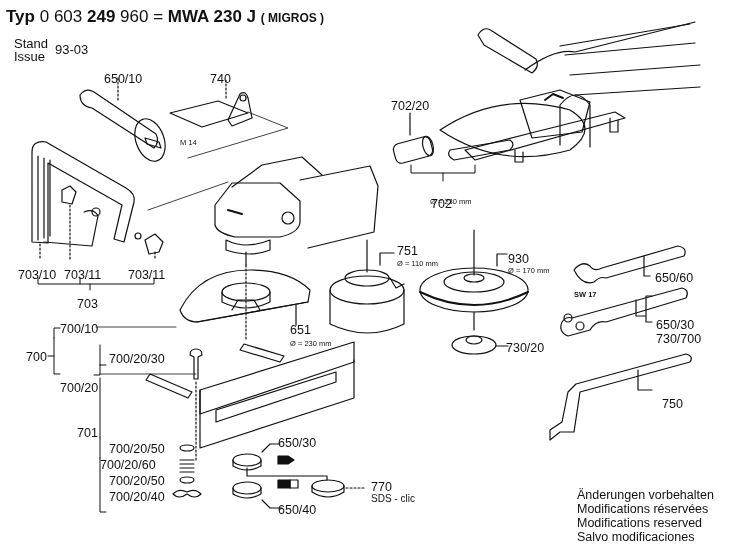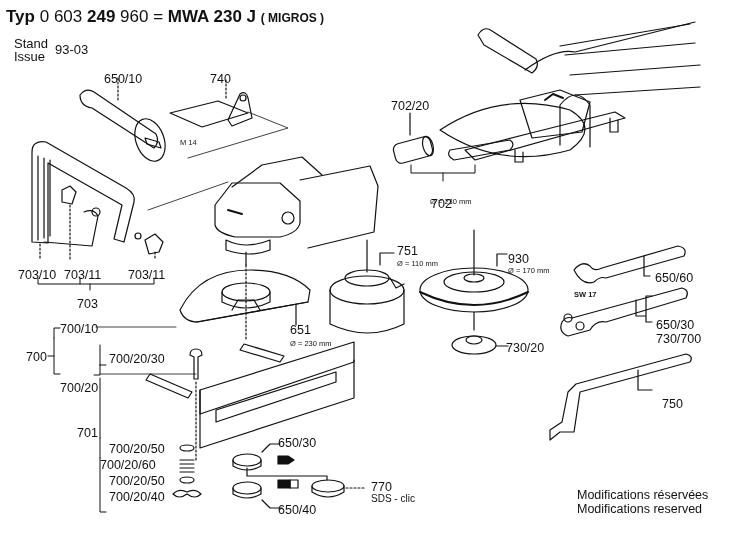--- a/index.html
+++ b/index.html
@@ -220,15 +220,17 @@
 <div class="abs lbl" style="left:100px;top:458px">700/20/60</div>
 <div class="abs lbl" style="left:109px;top:474px">700/20/50</div>
 <div class="abs lbl" style="left:109px;top:490px">700/20/40</div>
 
 <div class="abs lbl" style="left:278px;top:436px">650/30</div>
 <div class="abs lbl" style="left:278px;top:503px">650/40</div>
 <div class="abs lbl" style="left:371px;top:480px">770</div>
 <div class="abs" style="left:371px;top:493px;font-size:10px">SDS - clic</div>
 
 <div class="abs note" style="left:577px;top:488px">
+  <div>Änderungen vorbehalten</div>
   <div>Modifications réservées</div>
   <div>Modifications reserved</div>
+  <div>Salvo modificaciones</div>
 </div>
 
 </body></html>

